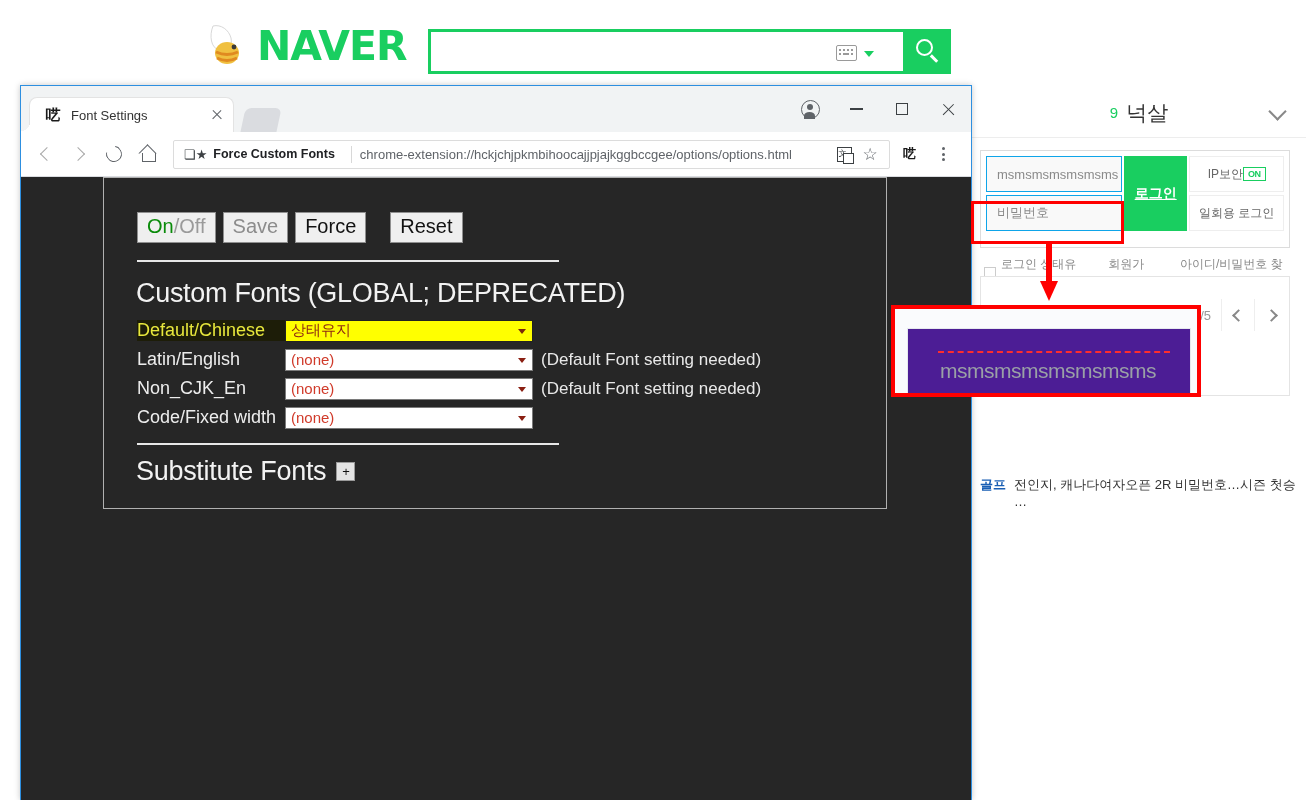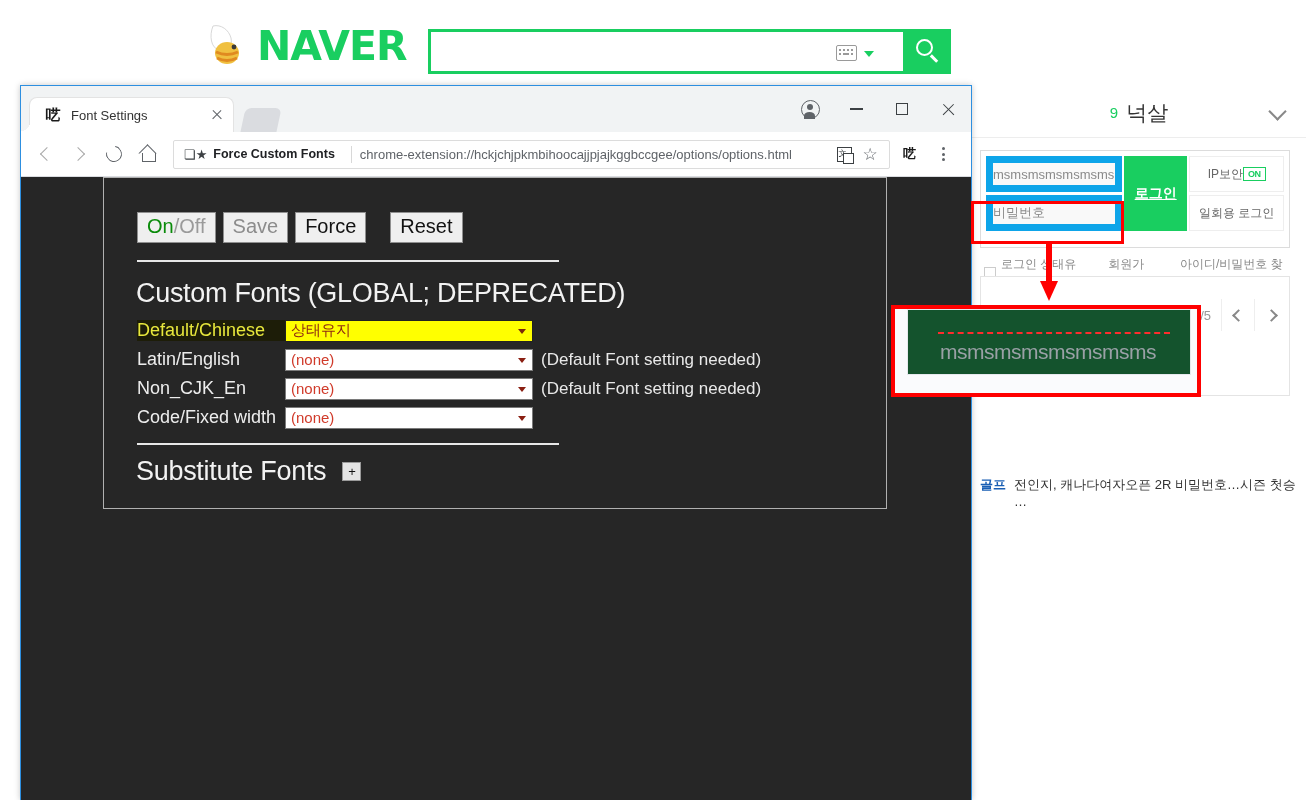--- a/index.html
+++ b/index.html
@@ -71,23 +71,23 @@
     position: absolute; right: 22px; top: 17px; width: 13px; height: 13px;
     border-right: 2px solid #888; border-bottom: 2px solid #888;
     transform: rotate(45deg);
   }
   .login-card {
     position: absolute; left: 8px; top: 62px; width: 310px; height: 98px;
     border: 1px solid #dcdcdc; background: #fff; display: flex;
   }
   .lc-inputs { width: 145px; }
   .lc-input {
-    height: 36px; border: 7px solid #0ea5e9; background: #f9f9f9;
+    height: 36px; border: 1px solid #0ea5e9; background: #f9f9f9;
     margin: 5px 0 0 5px; width: 136px;
-    display: flex; align-items: center; 
+    display: flex; align-items: center; padding-left: 10px;
     font-size: 13px; color: #8a8a8a;
   }
   .lc-input.second { margin-top: 3px; }
   .lc-login-btn {
     width: 64px; margin: 5px 0 0 0; height: 75px; background: #19ce60;
     color: #fff; font-size: 14px; font-weight: bold;
     display: flex; align-items: center; justify-content: center;
     text-decoration: underline;
   }
   .lc-right { width: 96px; margin: 5px 5px 0 2px; }
@@ -288,21 +288,21 @@
     position: absolute; left: 33px; width: 422px; height: 2px;
     background: #e7e7e7;
   }
   .hr-1 { top: 82px; }
   .hr-2 { top: 265px; }
   .section-title {
     position: absolute; left: 32px; font-size: 27px; color: #f2f2f2;
     font-weight: 400; letter-spacing: -0.3px;
   }
   .st-1 { top: 100px; }
-  .st-2 { top: 278px; display: flex; align-items: center; gap: 16px; }
+  .st-2 { top: 278px; display: flex; align-items: center; gap: 10px; }
   .plus-btn {
     background: #e4e4e4; border: 1px solid #9a9a9a;
     width: 19px; height: 19px; font-size: 13px; color: #111;
     display: inline-flex; align-items: center; justify-content: center;
     line-height: 1;
   }
   .font-rows { position: absolute; left: 33px; top: 138px; }
   .frow { display: flex; align-items: center; height: 29px; }
   .flabel {
     font-size: 18px; color: #ededed; width: 148px; flex: 0 0 148px;
@@ -332,22 +332,22 @@
   .anno-box {
     position: absolute; border: 3px solid #ff0000; pointer-events: none;
   }
   .anno-id-box { left: 971px; top: 201px; width: 153px; height: 43px; }
   .callout {
     position: absolute; left: 891px; top: 305px; width: 310px; height: 92px;
     border: 4px solid #ff0000; background: #fafbfd;
     overflow: hidden;
   }
   .callout-inner {
-    position: absolute; left: 12px; top: 0; width: 284px; height: 66px;
-    background: #14532d; border: 1px solid #e6e9ee;
+    position: absolute; left: 12px; top: 19px; width: 284px; height: 66px;
+    background: #4c1d95; border: 1px solid #e6e9ee;
   }
   .callout-dash {
     position: absolute; left: 30px; top: 22px; width: 232px; height: 0;
     border-top: 2px dashed #ff2d2d;
   }
   .callout-text {
     position: absolute; left: 32px; top: 30px;
     font-size: 21px; color: #9aa0a6; letter-spacing: -0.5px;
     font-family: "Liberation Sans", sans-serif;
   }

